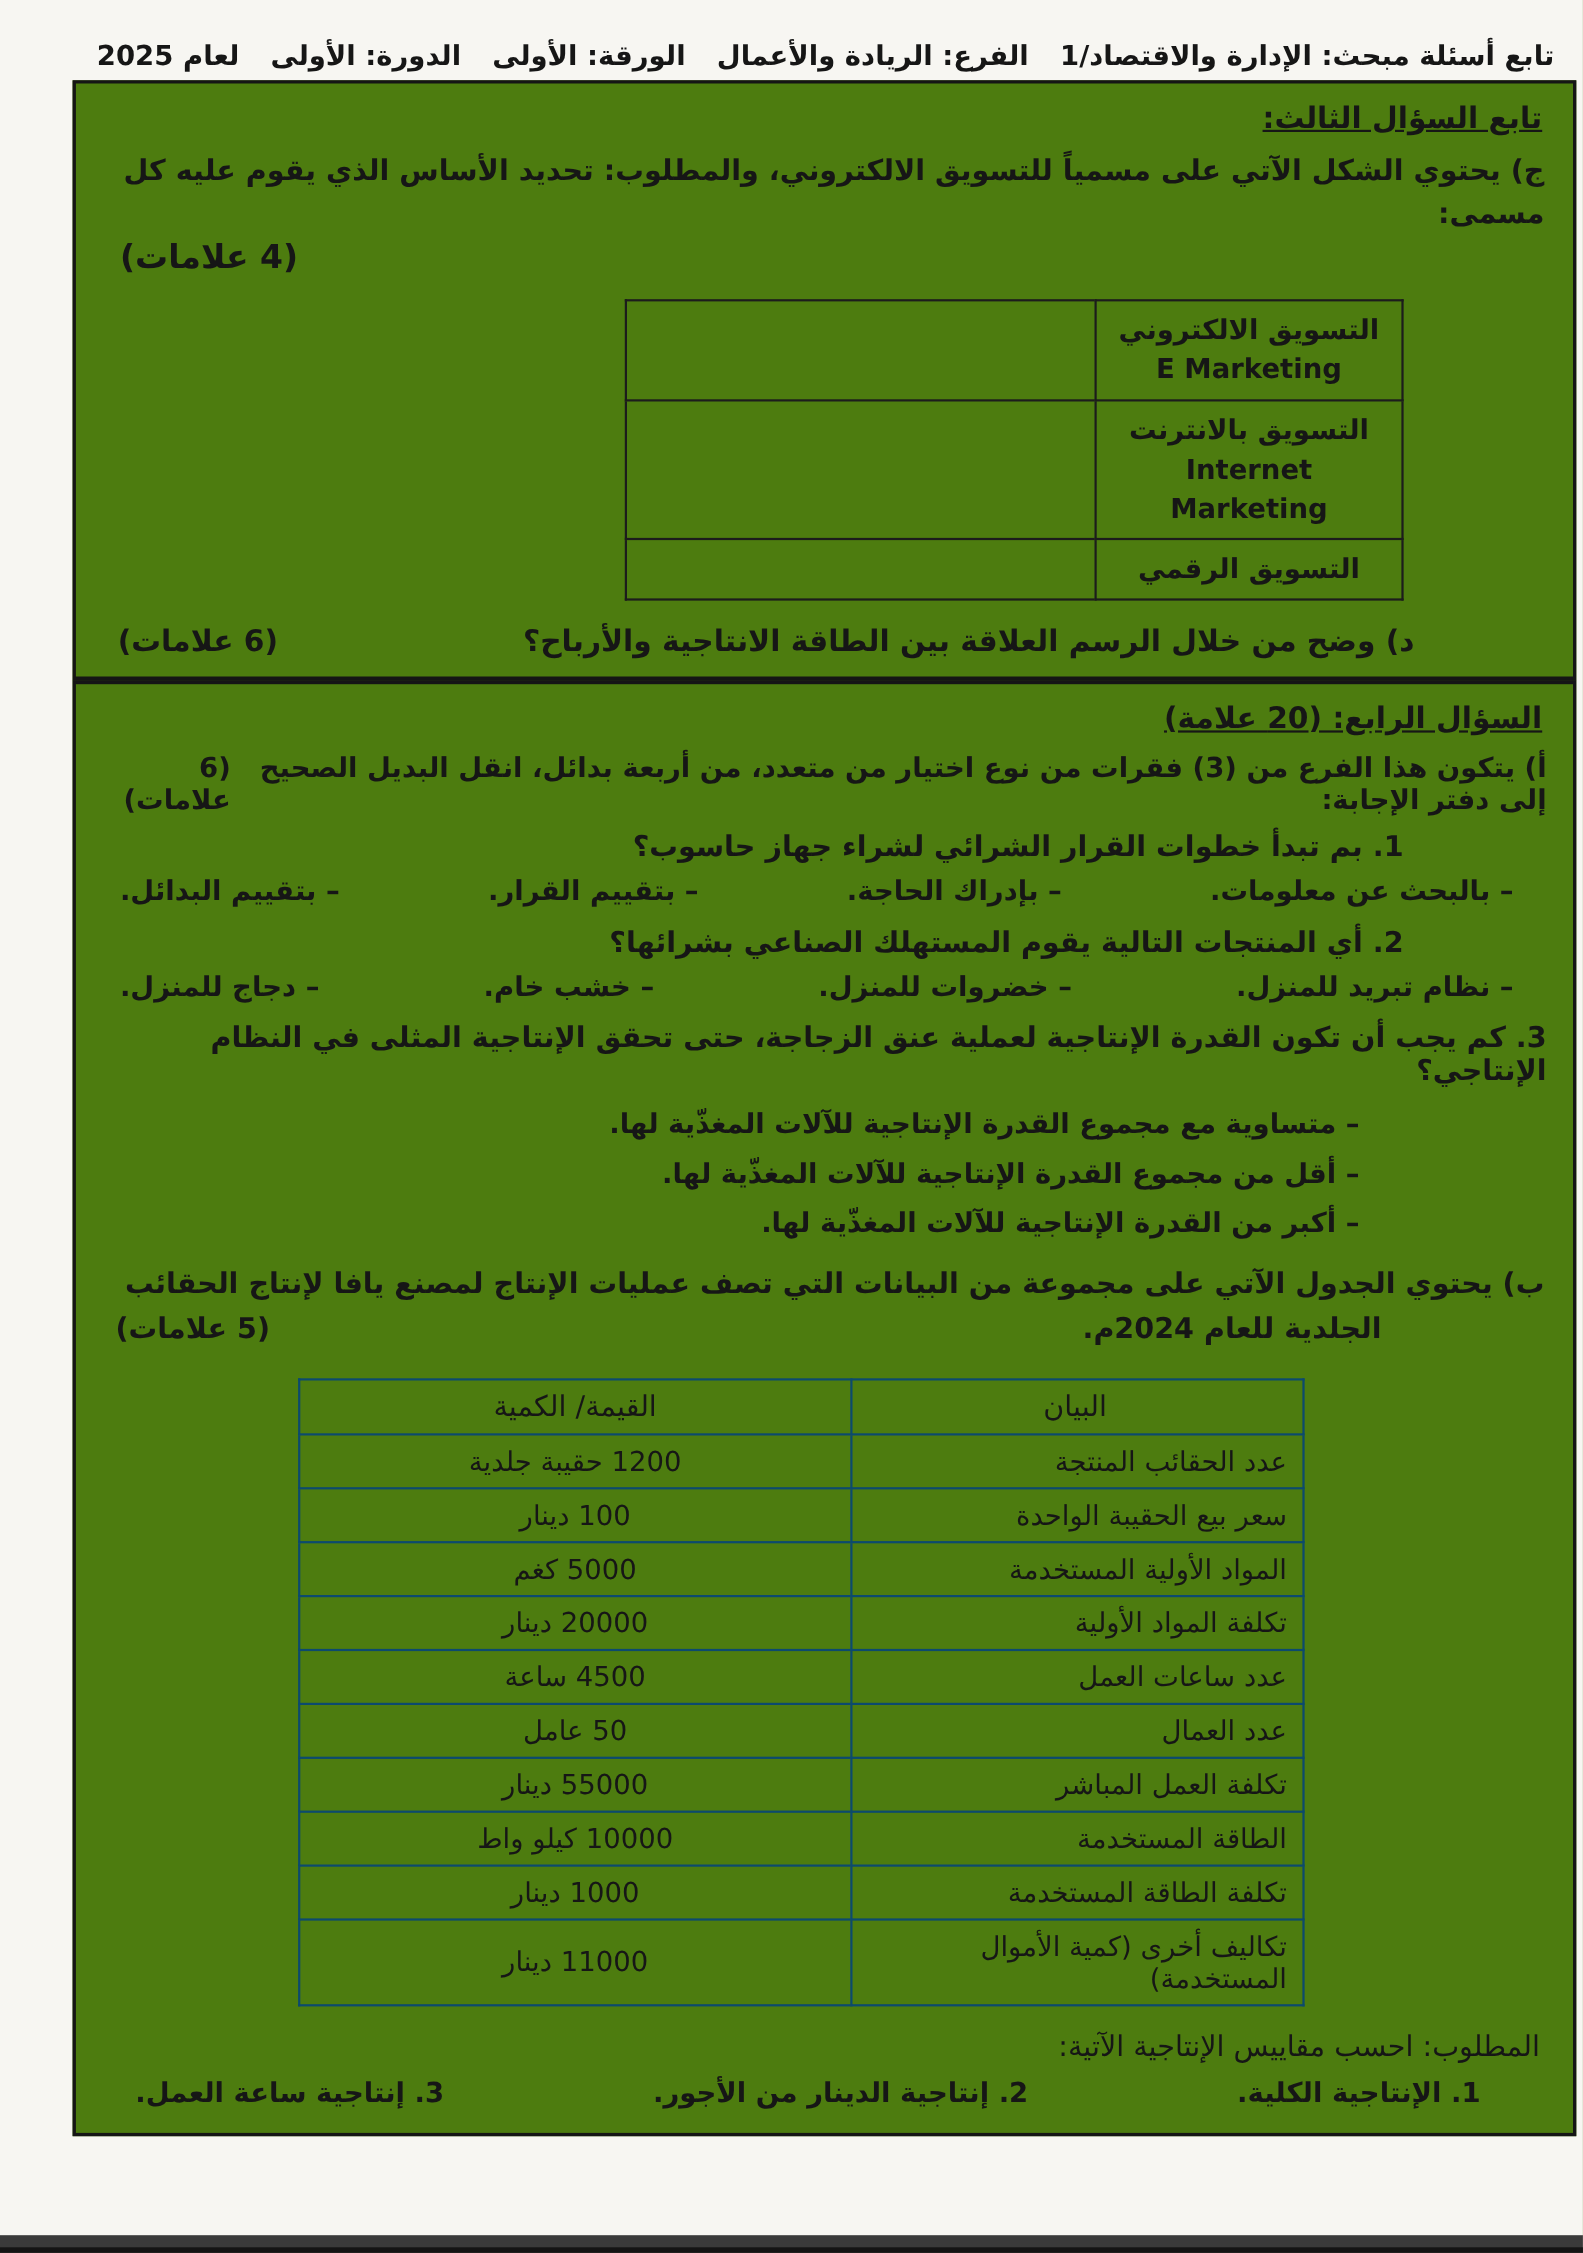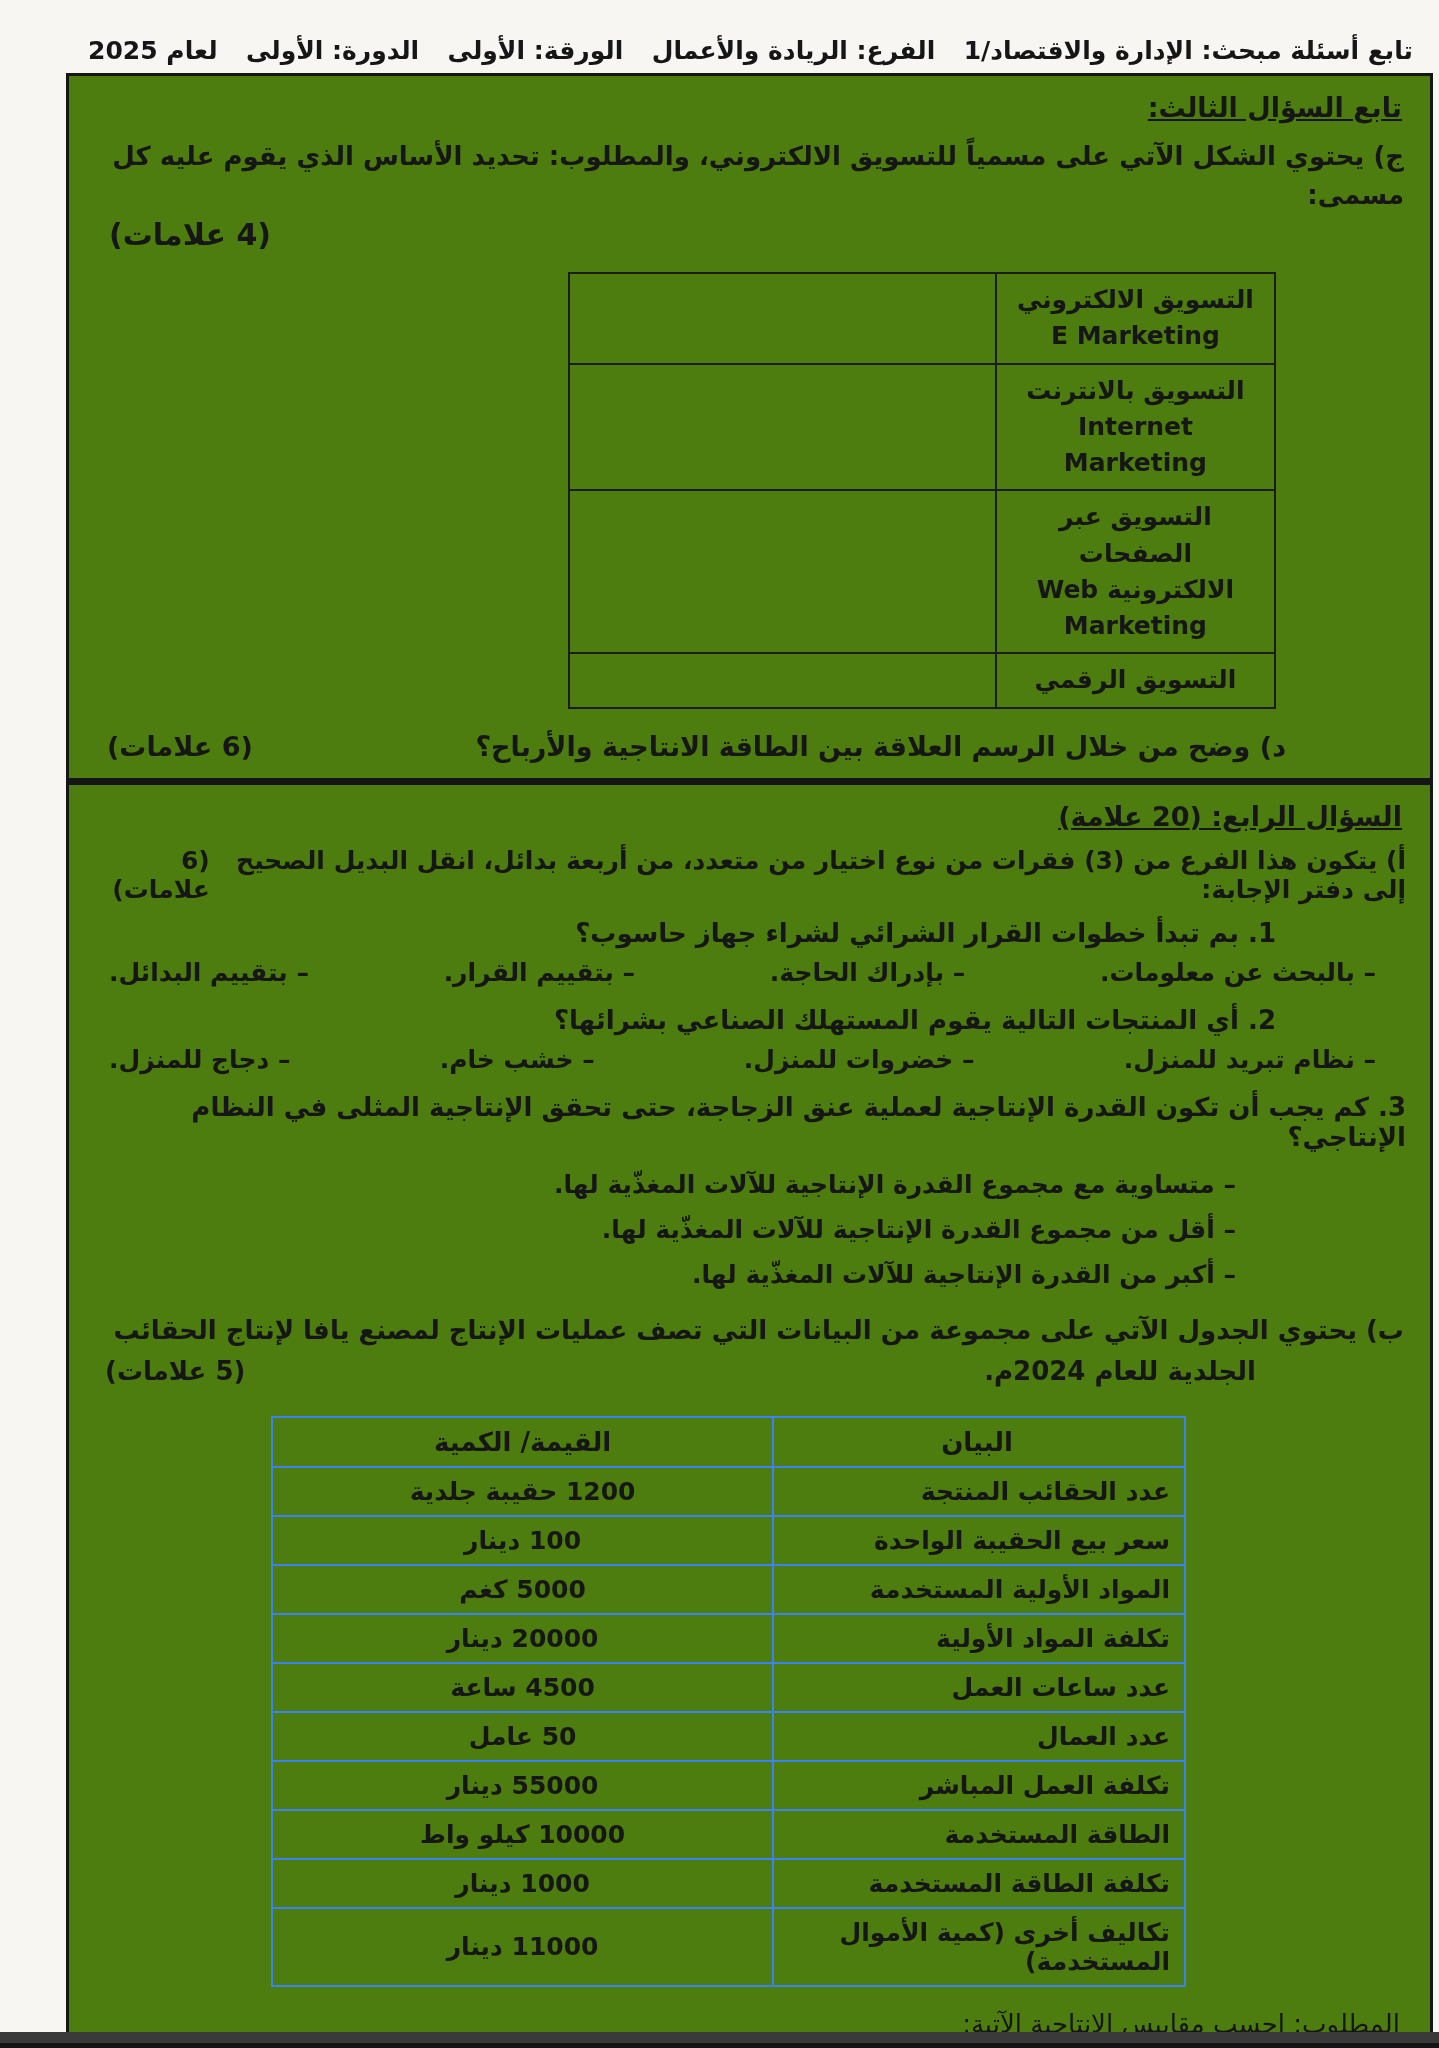--- a/index.html
+++ b/index.html
@@ -52,21 +52,21 @@
     font-size:25px;font-weight:bold;
     margin:6px 30px 18px 16px;
   }
   .opt-stack{margin:4px 170px 10px 0;}
   .opt-stack .opt{font-size:25px;font-weight:bold;line-height:1.8;}
   .pb-line2{display:flex;justify-content:space-between;font-size:26px;font-weight:bold;
     padding-right:150px;padding-left:12px;margin-top:6px;}
   
   .dt-wrap{margin:30px 220px 22px 0;}
   .dt{border-collapse:collapse;width:915px;}
-  .dt td,.dt th{border:2px solid #3b82f6;font-size:25px;font-weight:bold;padding:9px 10px;}
+  .dt td,.dt th{border:2px solid #0c4a6e;font-size:25px;font-weight:normal;padding:9px 10px;}
   .dt th{text-align:center;font-size:26px;}
   .dt .item-col{width:405px;text-align:right;padding-right:14px;}
   .dt .value-col{width:510px;text-align:center;}
   
   .required{font-size:26px;font-weight:normal;margin:6px 6px 12px 0;}
   .measures{display:flex;font-size:25px;font-weight:bold;margin:10px 60px 6px 30px;
     justify-content:space-between;}
   .scanbar{
     position:absolute;left:0;bottom:0;width:100%;height:16px;background:#3a3a3a;
   }
@@ -104,27 +104,20 @@
           <td class="mk-answer"></td>
         </tr>
         <tr>
           <td class="mk-label mk-row-tall">
             <div>التسويق بالانترنت</div>
             <div class="en-line">Internet Marketing</div>
           </td>
           <td class="mk-answer"></td>
         </tr>
         <tr>
-          <td class="mk-label mk-row-tall">
-            <div>التسويق عبر الصفحات</div>
-            <div class="en-line">الالكترونية Web Marketing</div>
-          </td>
-          <td class="mk-answer"></td>
-        </tr>
-        <tr>
           <td class="mk-label mk-row-short">
             <div>التسويق الرقمي</div>
 
           </td>
           <td class="mk-answer"></td>
         </tr>
       </tbody>
         </table>
     </div>
 

